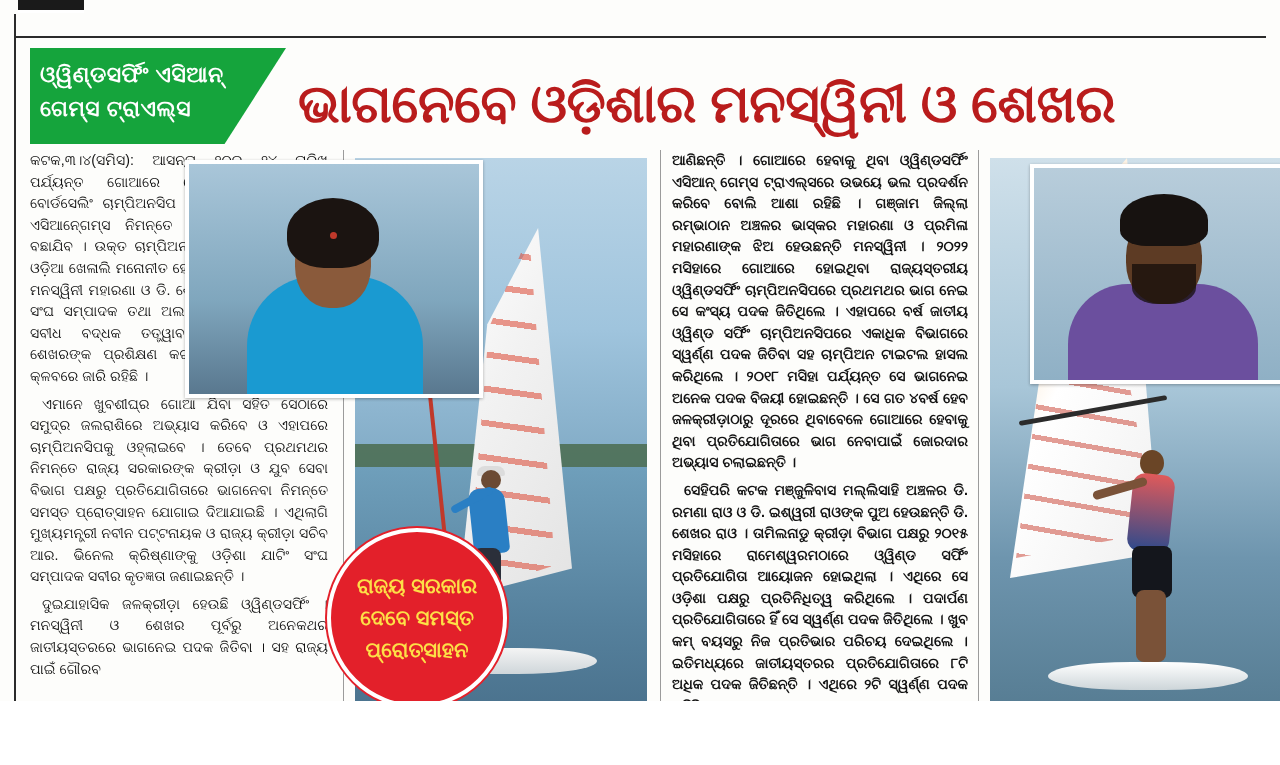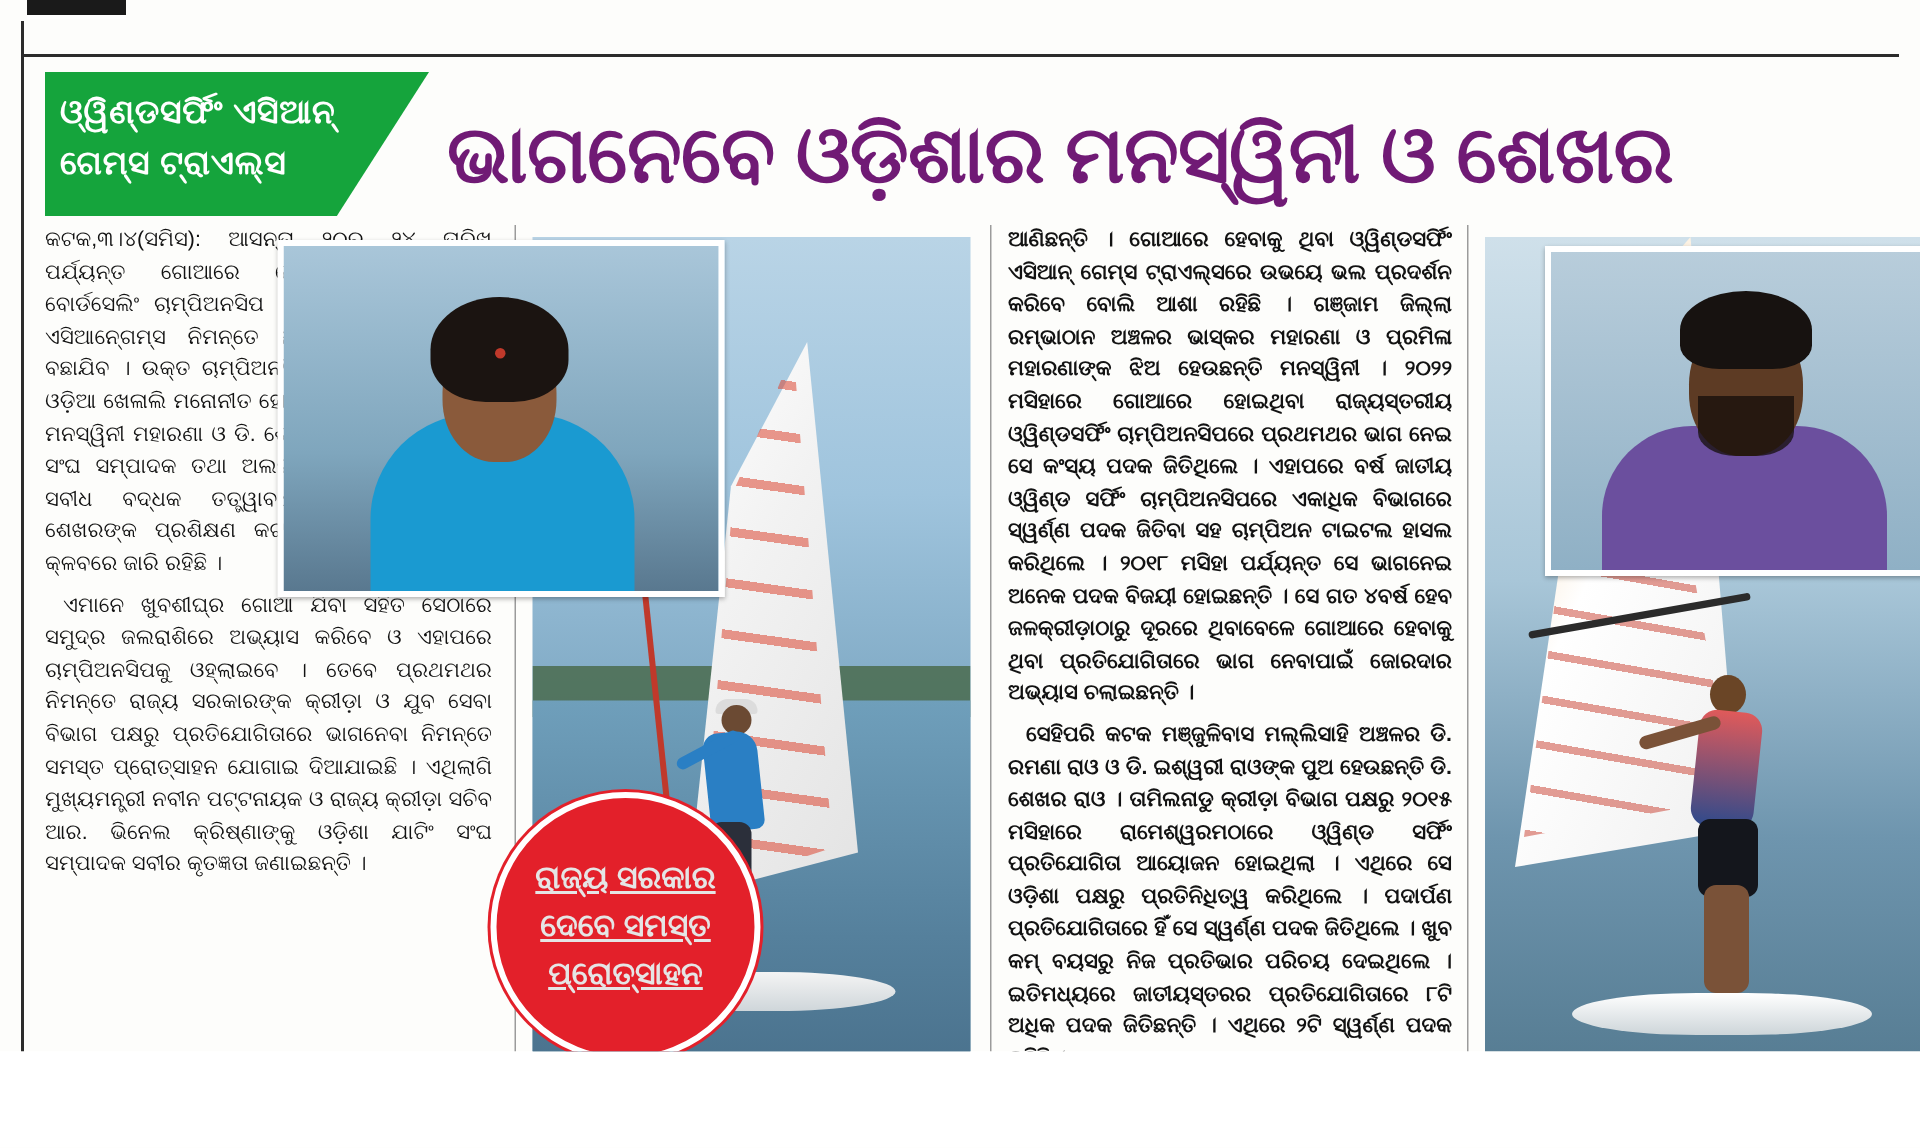--- a/index.html
+++ b/index.html
@@ -81,21 +81,21 @@
     font-size: 22px;
     font-weight: bold;
     line-height: 34px;
     letter-spacing: 0.5px;
   }
   .headline {
     position: absolute;
     left: 268px;
     top: 30px;
     width: 966px;
-    color: #701a75;
+    color: #b91c1c;
     font-size: 53px;
     font-weight: bold;
     line-height: 60px;
     letter-spacing: -0.5px;
     white-space: nowrap;
   }
 
   
   .body-area {
     position: absolute;
@@ -464,26 +464,25 @@
     background: #e3202a;
     border: 4px solid #ffffff;
     box-shadow: 0 0 0 2px #e3202a;
     display: flex;
     align-items: center;
     justify-content: center;
     text-align: center;
     z-index: 5;
   }
   .callout-text {
-    color: #e5e5e5;
+    color: #fde047;
     font-size: 21px;
     font-weight: bold;
     line-height: 32px;
     padding: 0 8px;
-    text-decoration: underline;
   }
 
   
   .bottom-rule {
     position: absolute;
     left: 14px;
     top: 762px;
     width: 1252px;
     height: 2px;
     background: #2b2b2b;
@@ -507,20 +506,21 @@
 
   <div class="body-area">
 
     <div class="col-rule" style="left:313px;"></div>
     <div class="col-rule" style="left:630px;"></div>
     <div class="col-rule" style="left:948px;"></div>
 
     <div class="col" id="col1">
       <p class="first">କଟକ,୩।୪(ସମିସ): ଆସନ୍ତା ୨୦ରୁ ୨୪ ତାରିଖ ପର୍ଯ୍ୟନ୍ତ ଗୋଆରେ ଖେଳାଯିବ ଅଲଇଣ୍ଡିଆ ବୋର୍ଡସେଲିଂ ଚାମ୍ପିଅନସିପ । ଏଥିସହିତ ଓ୍ୱିଣ୍ଡସର୍ଫିଂ ଏସିଆନ୍‍ଗେମ୍ସ ନିମନ୍ତେ ମଧ୍ୟ ଏଥିରେ ଖେଳାଲି ବଛାଯିବ । ଉକ୍ତ ଚାମ୍ପିଅନସିପରେ ଭାଗନେବାକୁ ଦୁଇ ଓଡ଼ିଆ ଖେଳାଲି ମନୋନୀତ ହୋଇଛନ୍ତି । ଏମାନେ ହେଲେ ମନସ୍ୱିନୀ ମହାରଣା ଓ ଡି. ଶେଖର ରାଉ । ଓଡ଼ିଶା ଯାଟିଂ ସଂଘ ସମ୍ପାଦକ ତଥା ଅଲଇଣ୍ଡିଆ ସମ୍ପାଦକଙ୍କର ସବୀଧ ବଦ୍ଧକ ତତ୍ତ୍ୱାବଧାନରେ ମନସ୍ୱିନୀ ଓ ଶେଖରଙ୍କ ପ୍ରଶିକ୍ଷଣ କଟକ ସିଲଭର ସିଟି ବୋଟ କ୍ଳବରେ ଜାରି ରହିଛି ।</p>
       <p>ଏମାନେ ଖୁବଶୀଘ୍ର ଗୋଆ ଯିବା ସହିତ ସେଠାରେ ସମୁଦ୍ର ଜଲରାଶିରେ ଅଭ୍ୟାସ କରିବେ ଓ ଏହାପରେ ଚାମ୍ପିଅନସିପକୁ ଓହ୍ଲାଇବେ । ତେବେ ପ୍ରଥମଥର ନିମନ୍ତେ ରାଜ୍ୟ ସରକାରଙ୍କ କ୍ରୀଡ଼ା ଓ ଯୁବ ସେବା ବିଭାଗ ପକ୍ଷରୁ ପ୍ରତିଯୋଗିତାରେ ଭାଗନେବା ନିମନ୍ତେ ସମସ୍ତ ପ୍ରୋତ୍ସାହନ ଯୋଗାଇ ଦିଆଯାଇଛି । ଏଥିଲାଗି ମୁଖ୍ୟମନ୍ତ୍ରୀ ନବୀନ ପଟ୍ଟନାୟକ ଓ ରାଜ୍ୟ କ୍ରୀଡ଼ା ସଚିବ ଆର. ଭିନେଲ କ୍ରିଷ୍ଣାଙ୍କୁ ଓଡ଼ିଶା ଯାଟିଂ ସଂଘ ସମ୍ପାଦକ ସବୀର କୃତଜ୍ଞତା ଜଣାଇଛନ୍ତି ।</p>
+      <p>ଦୁଇଯାହାସିକ ଜଳକ୍ରୀଡ଼ା ହେଉଛି ଓ୍ୱିଣ୍ଡସର୍ଫିଂ । ମନସ୍ୱିନୀ ଓ ଶେଖର ପୂର୍ବରୁ ଅନେକଥର ଜାତୀୟସ୍ତରରେ ଭାଗନେଇ ପଦକ ଜିତିବା । ସହ ରାଜ୍ୟ ପାଇଁ ଗୌରବ</p>
     </div>
 
     <div class="col" id="col3">
       <p class="first">ଆଣିଛନ୍ତି । ଗୋଆରେ ହେବାକୁ ଥିବା ଓ୍ୱିଣ୍ଡସର୍ଫିଂ ଏସିଆନ୍ ଗେମ୍ସ ଟ୍ରାଏଲ୍ସରେ ଉଭୟେ ଭଲ ପ୍ରଦର୍ଶନ କରିବେ ବୋଲି ଆଶା ରହିଛି । ଗଞ୍ଜାମ ଜିଲ୍ଲା ରମ୍ଭାଠାନ ଅଞ୍ଚଳର ଭାସ୍କର ମହାରଣା ଓ ପ୍ରମିଳା ମହାରଣାଙ୍କ ଝିଅ ହେଉଛନ୍ତି ମନସ୍ୱିନୀ । ୨୦୨୨ ମସିହାରେ ଗୋଆରେ ହୋଇଥିବା ରାଜ୍ୟସ୍ତରୀୟ ଓ୍ୱିଣ୍ଡସର୍ଫିଂ ଚାମ୍ପିଅନସିପରେ ପ୍ରଥମଥର ଭାଗ ନେଇ ସେ କଂସ୍ୟ ପଦକ ଜିତିଥିଲେ । ଏହାପରେ ବର୍ଷ ଜାତୀୟ ଓ୍ୱିଣ୍ଡ ସର୍ଫିଂ ଚାମ୍ପିଅନସିପରେ ଏକାଧିକ ବିଭାଗରେ ସ୍ୱର୍ଣ୍ଣ ପଦକ ଜିତିବା ସହ ଚାମ୍ପିଅନ ଟାଇଟଲ ହାସଲ କରିଥିଲେ । ୨୦୧୮ ମସିହା ପର୍ଯ୍ୟନ୍ତ ସେ ଭାଗନେଇ ଅନେକ ପଦକ ବିଜୟୀ ହୋଇଛନ୍ତି । ସେ ଗତ ୪ବର୍ଷ ହେବ ଜଳକ୍ରୀଡ଼ାଠାରୁ ଦୂରରେ ଥିବାବେଳେ ଗୋଆରେ ହେବାକୁ ଥିବା ପ୍ରତିଯୋଗିତାରେ ଭାଗ ନେବାପାଇଁ ଜୋରଦାର ଅଭ୍ୟାସ ଚଲାଇଛନ୍ତି ।</p>
       <p>ସେହିପରି କଟକ ମଞ୍ଜୁଳିବାସ ମଲ୍ଲିସାହି ଅଞ୍ଚଳର ଡି. ରମଣା ରାଓ ଓ ଡି. ଇଶ୍ୱରୀ ରାଓଙ୍କ ପୁଅ ହେଉଛନ୍ତି ଡି. ଶେଖର ରାଓ । ତାମିଲନାଡୁ କ୍ରୀଡ଼ା ବିଭାଗ ପକ୍ଷରୁ ୨୦୧୫ ମସିହାରେ ରାମେଶ୍ୱରମଠାରେ ଓ୍ୱିଣ୍ଡ ସର୍ଫିଂ ପ୍ରତିଯୋଗିତା ଆୟୋଜନ ହୋଇଥିଲା । ଏଥିରେ ସେ ଓଡ଼ିଶା ପକ୍ଷରୁ ପ୍ରତିନିଧିତ୍ୱ କରିଥିଲେ । ପଦାର୍ପଣ ପ୍ରତିଯୋଗିତାରେ ହିଁ ସେ ସ୍ୱର୍ଣ୍ଣ ପଦକ ଜିତିଥିଲେ । ଖୁବ କମ୍ ବୟସରୁ ନିଜ ପ୍ରତିଭାର ପରିଚୟ ଦେଇଥିଲେ । ଇତିମଧ୍ୟରେ ଜାତୀୟସ୍ତରର ପ୍ରତିଯୋଗିତାରେ ୮ଟି ଅଧିକ ପଦକ ଜିତିଛନ୍ତି । ଏଥିରେ ୨ଟି ସ୍ୱର୍ଣ୍ଣ ପଦକ ରହିଛି ।</p>
     </div>
 
     <div class="photo" id="photo-main">
       <div class="shore"></div>
       <div class="water"></div>

